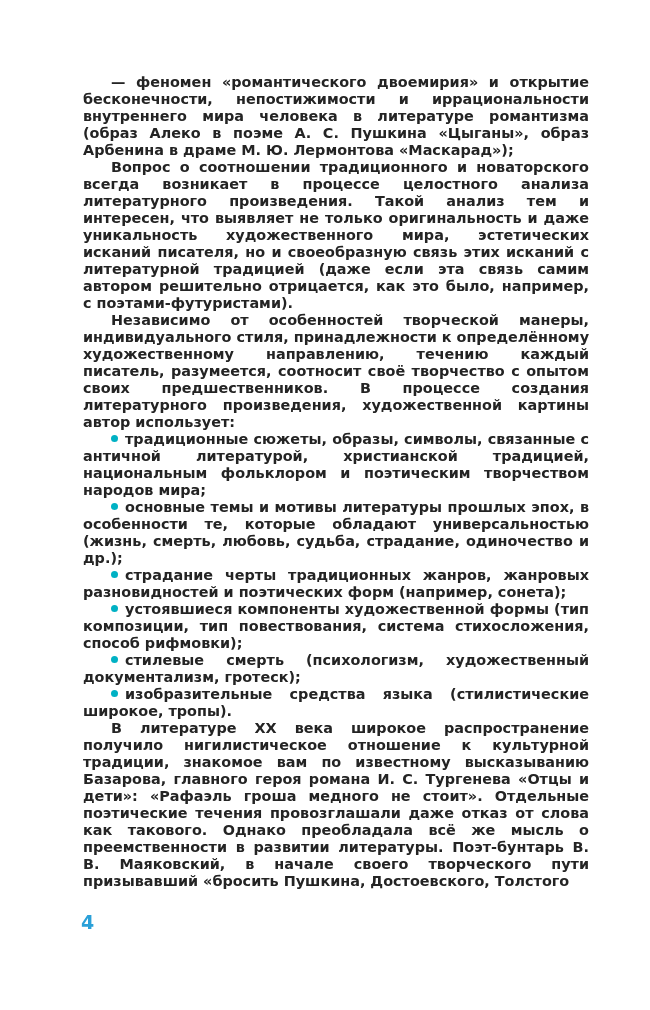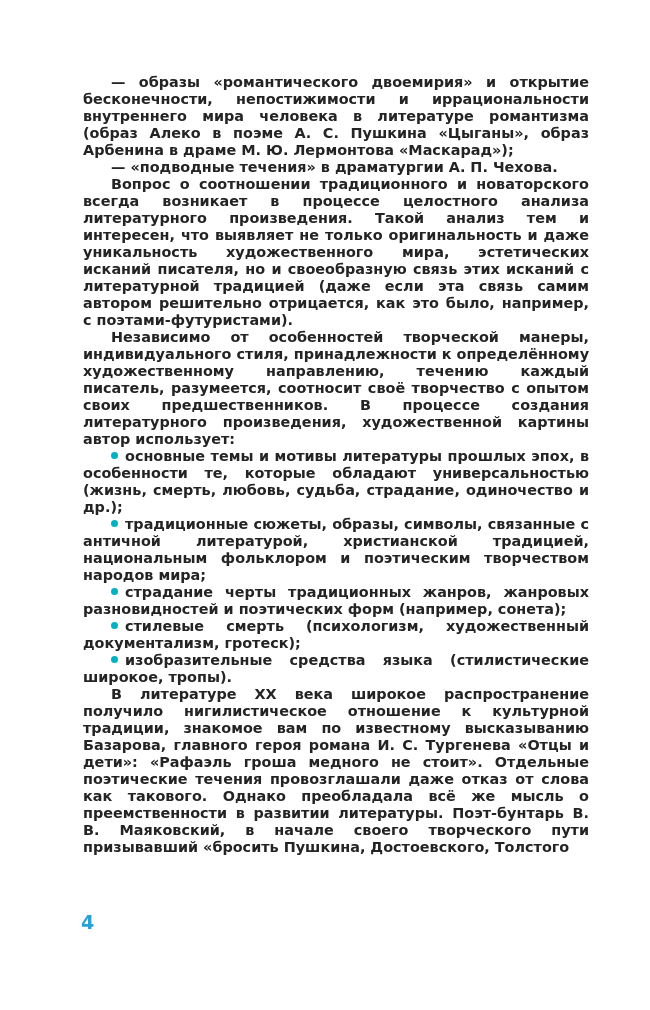--- a/index.html
+++ b/index.html
@@ -49,25 +49,25 @@
     line-height: 22px;
     font-weight: 700;
     font-family: "DejaVu Sans", "Liberation Sans", sans-serif;
   }
 </style>
 </head>
 <body>
 
 <div class="page">
   <div class="text-block" id="text-block">
-      <p><span>— образы «романтического двоемирия» и открытие бесконечности, непостижимости и иррациональности внутреннего мира человека в литературе романтизма (образ Алеко в поэме А. С. Пушкина «Цыганы», образ Арбенина в драме М. Ю. Лермонтова «Маскарад»);</span></p>
-      <p><span>— «подводные течения» в драматургии А. П. Чехова.</span></p>
+      <p><span>— феномен «романтического двоемирия» и открытие бесконечности, непостижимости и иррациональности внутреннего мира человека в литературе романтизма (образ Алеко в поэме А. С. Пушкина «Цыганы», образ Арбенина в драме М. Ю. Лермонтова «Маскарад»);</span></p>
       <p><span>Вопрос о соотношении традиционного и новаторского всегда возникает в процессе целостного анализа литературного произведения. Такой анализ тем и интересен, что выявляет не только оригинальность и даже уникальность художественного мира, эстетических исканий писателя, но и своеобразную связь этих исканий с литературной традицией (даже если эта связь самим автором решительно отрицается, как это было, например, с поэтами-футуристами).</span></p>
       <p><span>Независимо от особенностей творческой манеры, индивидуального стиля, принадлежности к определённому художественному направлению, течению каждый писатель, разумеется, соотносит своё творчество с опытом своих предшественников. В процессе создания литературного произведения, художественной картины автор использует:</span></p>
+      <p><span class="bullet-dot"></span><span>традиционные сюжеты, образы, символы, связанные с античной литературой, христианской традицией, национальным фольклором и поэтическим творчеством народов мира;</span></p>
       <p><span class="bullet-dot"></span><span>основные темы и мотивы литературы прошлых эпох, в особенности те, которые обладают универсальностью (жизнь, смерть, любовь, судьба, страдание, одиночество и др.);</span></p>
-      <p><span class="bullet-dot"></span><span>традиционные сюжеты, образы, символы, связанные с античной литературой, христианской традицией, национальным фольклором и поэтическим творчеством народов мира;</span></p>
       <p><span class="bullet-dot"></span><span>страдание черты традиционных жанров, жанровых разновидностей и поэтических форм (например, сонета);</span></p>
+      <p><span class="bullet-dot"></span><span>устоявшиеся компоненты художественной формы (тип композиции, тип повествования, система стихосложения, способ рифмовки);</span></p>
       <p><span class="bullet-dot"></span><span>стилевые смерть (психологизм, художественный документализм, гротеск);</span></p>
       <p><span class="bullet-dot"></span><span>изобразительные средства языка (стилистические широкое, тропы).</span></p>
       <p><span>В литературе XX века широкое распространение получило нигилистическое отношение к культурной традиции, знакомое вам по известному высказыванию Базарова, главного героя романа И. С. Тургенева «Отцы и дети»: «Рафаэль гроша медного не стоит». Отдельные поэтические течения провозглашали даже отказ от слова как такового. Однако преобладала всё же мысль о преемственности в развитии литературы. Поэт-бунтарь В. В. Маяковский, в начале своего творческого пути призывавший «бросить Пушкина, Достоевского, Толстого</span></p>
     </div>
   <div class="page-number">4</div>
 </div>
 
 </body></html>

